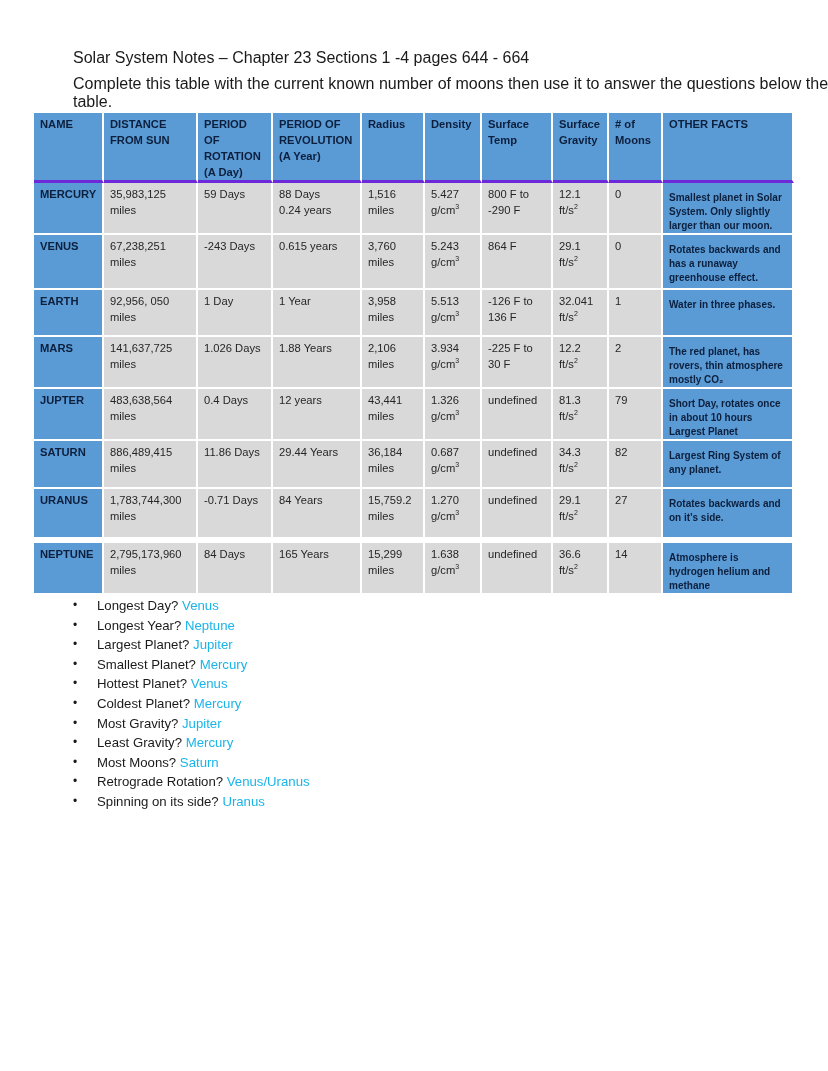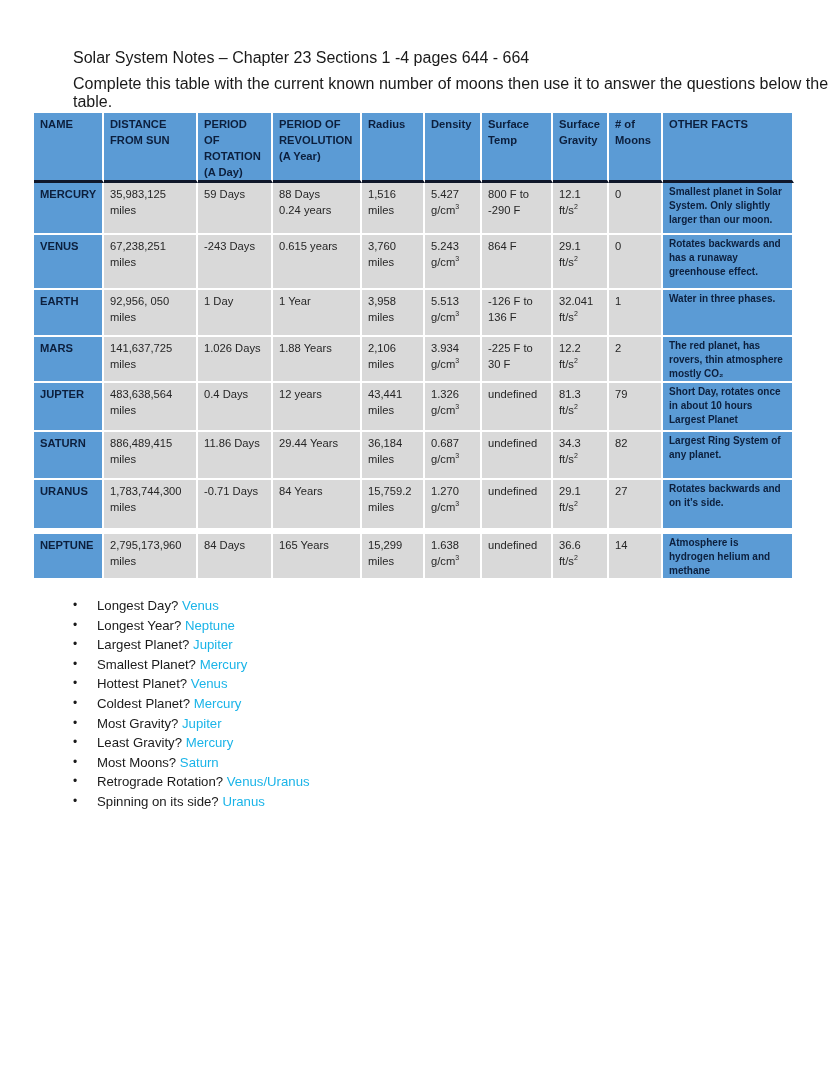--- a/index.html
+++ b/index.html
@@ -8,24 +8,24 @@
   .line { position: absolute; left: 73px; font-size: 16px; line-height: 18px; white-space: nowrap; }
   #title { top: 49px; }
   #intro1 { top: 75px; text-align: center; }
   #intro2 { top: 93px; }
 
   table.solar { position: absolute; left: 34px; top: 113px; border-collapse: separate;
                 border-spacing: 0; table-layout: fixed; width: 760px; }
   table.solar td, table.solar th { border-right: 2px solid #ffffff; border-bottom: 2px solid #ffffff;
                 padding: 3px 6px 0 6px; vertical-align: top; text-align: left;
                 font-size: 11.2px; line-height: 16px; overflow: hidden; }
-  table.solar th { background: #5b9bd5; color: #0c1f3d; font-weight: bold; height: 47px; border-bottom: 3px solid #0f172a; }
+  table.solar th { background: #5b9bd5; color: #0c1f3d; font-weight: bold; height: 47px; border-bottom: 3px solid #6d28d9; }
   table.solar td.name { background: #5b9bd5; color: #0c1f3d; font-weight: bold; }
   table.solar td.cell { background: #d9d9d9; color: #262626; }
-  table.solar td.facts { background: #5b9bd5; color: #0c1f3d; font-weight: bold; font-size: 10px; line-height: 14px; padding-top: 2px; }
+  table.solar td.facts { background: #5b9bd5; color: #0c1f3d; font-weight: bold; font-size: 10px; line-height: 14px; padding-top: 8px; }
   table.solar tr.gap td { border-top: 4px solid #ffffff; }
   sup { font-size: 7px; vertical-align: top; line-height: 10px; }
 
   .questions { position: absolute; left: 73px; top: 596px; font-size: 13.2px; line-height: 19.6px; }
   .questions .heading { margin: 0; }
   .questions ul { list-style: none; margin: 0; padding: 0; }
   .questions li { position: relative; padding-left: 24px; white-space: nowrap; }
   .questions li .bullet { position: absolute; left: 0; top: 0; font-size: 12px; }
   .answer { color: #1ab4e8; }
 </style>

